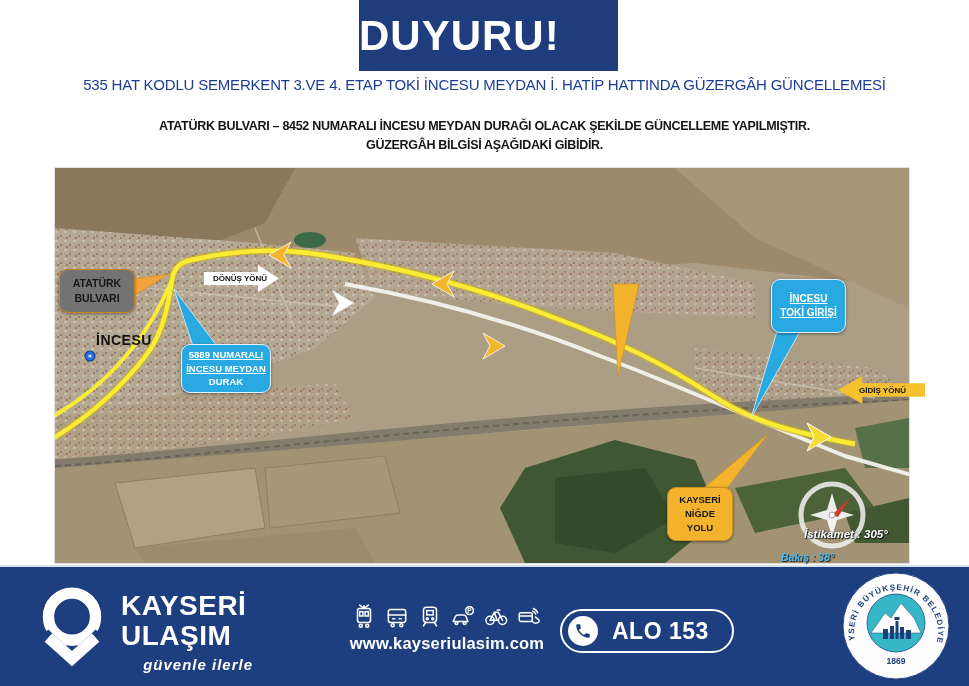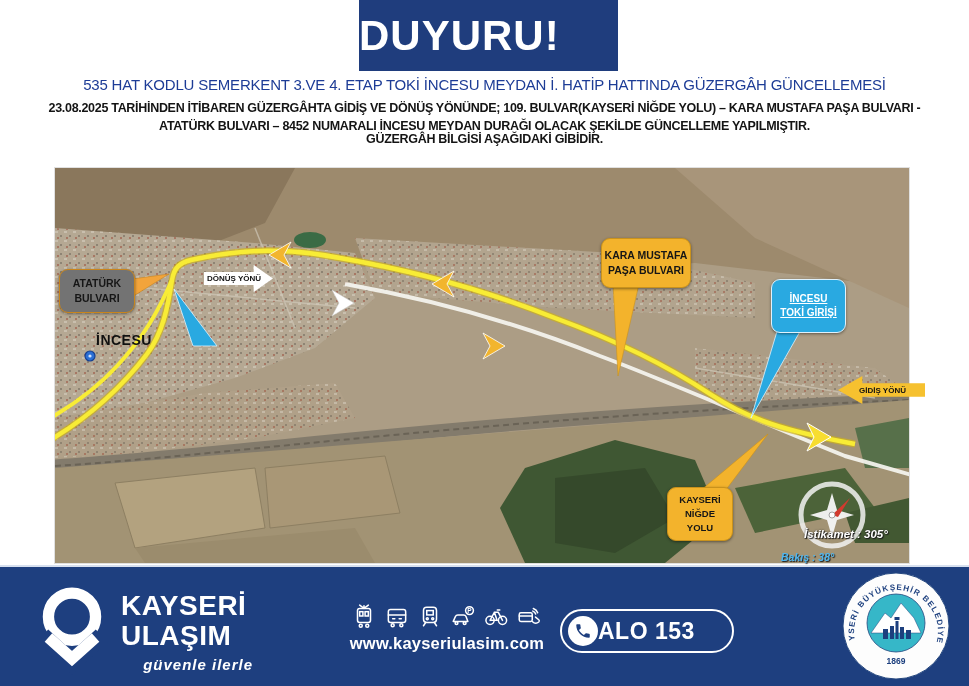--- a/index.html
+++ b/index.html
@@ -22,56 +22,55 @@
   .callout{position:absolute;border-radius:9px;font-weight:800;text-align:center;
            display:flex;flex-direction:column;justify-content:center;line-height:1.45;
            box-shadow:0 1px 3px rgba(0,0,0,.45);}
   .cy{background:#F3B32C;color:#161616;border:1px solid #c9921c;}
   .co{background:#737373;color:#161616;border:1px solid #c9851c;}
   .cb{background:#29A9E1;color:#fff;border:1.5px solid #dff2fd;}
   .u{text-decoration:underline;}
   .blockarrow{position:absolute;display:flex;align-items:center;font-weight:800;
               font-size:8px;color:#111;filter:drop-shadow(0 1px 1px rgba(0,0,0,.55));}
   .ar-right{background:#fff;clip-path:polygon(0 26%,72% 26%,72% 0,100% 50%,72% 100%,72% 74%,0 74%);
-            justify-content:flex-start;padding-left:3px;}
+            justify-content:flex-start;padding-left:9px;}
   .ar-left{background:#F6C12F;clip-path:polygon(100% 26%,28% 26%,28% 0,0 50%,28% 100%,28% 74%,100% 74%);
            justify-content:flex-start;padding-left:21px;}
   .maptext{position:absolute;font-weight:800;color:#111;}
   .compass-heading{color:#fff;font-size:11.5px;font-weight:800;font-style:italic;
                    text-shadow:1px 1px 1px #1a1a1a,0 0 2px #333;}
   .compass-view{color:#4FB6F0;font-size:10.5px;font-weight:800;font-style:italic;
                 text-shadow:1px 1px 1px #1a1a1a;}
 
   
   #footer{left:0;top:565px;width:969px;height:121px;background:#1E3F7F;border-top:2px solid #d7e0ef;}
   .brand{position:absolute;left:121px;top:591px;color:#fff;font-weight:800;
          font-size:28px;line-height:1.07;letter-spacing:.5px;}
   .tagline{position:absolute;left:121px;top:656px;width:132px;text-align:right;color:#fff;
            font-style:italic;font-weight:700;font-size:15px;letter-spacing:1px;}
   .iconrow{position:absolute;left:351px;top:603px;display:flex;gap:7px;align-items:center;}
   .website{position:absolute;left:345px;top:634px;width:204px;text-align:center;color:#fff;
            font-weight:800;font-size:16.5px;letter-spacing:.2px;}
   .alopill{position:absolute;left:560px;top:609px;width:164px;height:40px;border:2.5px solid #fff;
-           border-radius:24px;display:flex;align-items:center;gap:0;padding-left:6px;box-sizing:content-box;}
+           border-radius:24px;display:flex;align-items:center;gap:14px;padding-left:6px;box-sizing:content-box;}
   .alocircle{width:30px;height:30px;border-radius:50%;background:#fff;display:flex;
              align-items:center;justify-content:center;}
   .alotext{color:#fff;font-weight:800;font-size:23px;letter-spacing:.5px;}
 </style>
 </head>
 <body>
 
 <div id="poster">
 
   <div class="abs banner">
     <span>DUYURU!</span>
   </div>
   <div class="abs title">535 HAT KODLU SEMERKENT 3.VE 4. ETAP TOKİ İNCESU MEYDAN İ. HATİP HATTINDA GÜZERGÂH GÜNCELLEMESİ</div>
-  <div class="abs bodyline" style="top:101px;">23.08.2025 TARİHİNDEN İTİBAREN GÜZERGÂHTA GİDİŞ VE DÖNÜŞ YÖNÜNDE; 109. BULVAR(KAYSERİ NİĞDE YOLU) – KARA MUSTAFA PAŞA BULVARI  -</div>
   <div class="abs bodyline" style="top:119px;">ATATÜRK BULVARI – 8452 NUMARALI İNCESU MEYDAN DURAĞI OLACAK ŞEKİLDE GÜNCELLEME YAPILMIŞTIR.</div>
-  <div class="abs bodyline" style="top:132px;">GÜZERGÂH BİLGİSİ AŞAĞIDAKİ GİBİDİR.</div>
+  <div class="abs bodyline" style="top:138px;">GÜZERGÂH BİLGİSİ AŞAĞIDAKİ GİBİDİR.</div>
 
   <div id="map" class="abs">
     <svg class="base" width="854" height="395" viewBox="0 0 854 395">
       <defs>
         <pattern id="tp" width="9" height="9" patternUnits="userSpaceOnUse">
           <rect x="0" y="0" width="3" height="2" fill="#d9d2c4"></rect>
           <rect x="5" y="4" width="2" height="2" fill="#6f675a"></rect>
           <rect x="2" y="6" width="2" height="2" fill="#9c4f3d"></rect>
         </pattern>
       </defs>
@@ -146,25 +145,26 @@
       <span>ATATÜRK</span>
       <span>BULVARI</span>
     </div>
 
     <div class="blockarrow ar-right" style="left:149px;top:97px;width:66px;height:27px;">
       <span>DÖNÜŞ YÖNÜ</span>
     </div>
 
     <div class="maptext" style="left:41px;top:164px;font-size:14px;letter-spacing:.5px;">İNCESU</div>
 
-
-    <div class="callout cy" style="left:546px;top:70px;width:88px;height:48px;font-size:10.5px;">
-      <span>KARA MUSTAFA</span>
-      <span>PAŞA BULVARI</span>
-    </div>
+    <div class="callout cb" style="left:126px;top:176px;width:88px;height:47px;font-size:9.5px;">
+      <span class="u">5889 NUMARALI</span>
+      <span class="u">İNCESU MEYDAN</span>
+      <span>DURAK</span>
+    </div>
+
 
     <div class="callout cb" style="left:716px;top:111px;width:73px;height:52px;font-size:10px;">
       <span class="u">İNCESU</span>
       <span class="u">TOKİ GİRİŞİ</span>
     </div>
 
     <div class="blockarrow ar-left" style="left:783px;top:208px;width:66px;height:28px;">
       <span>GİDİŞ YÖNÜ</span>
     </div>
 

